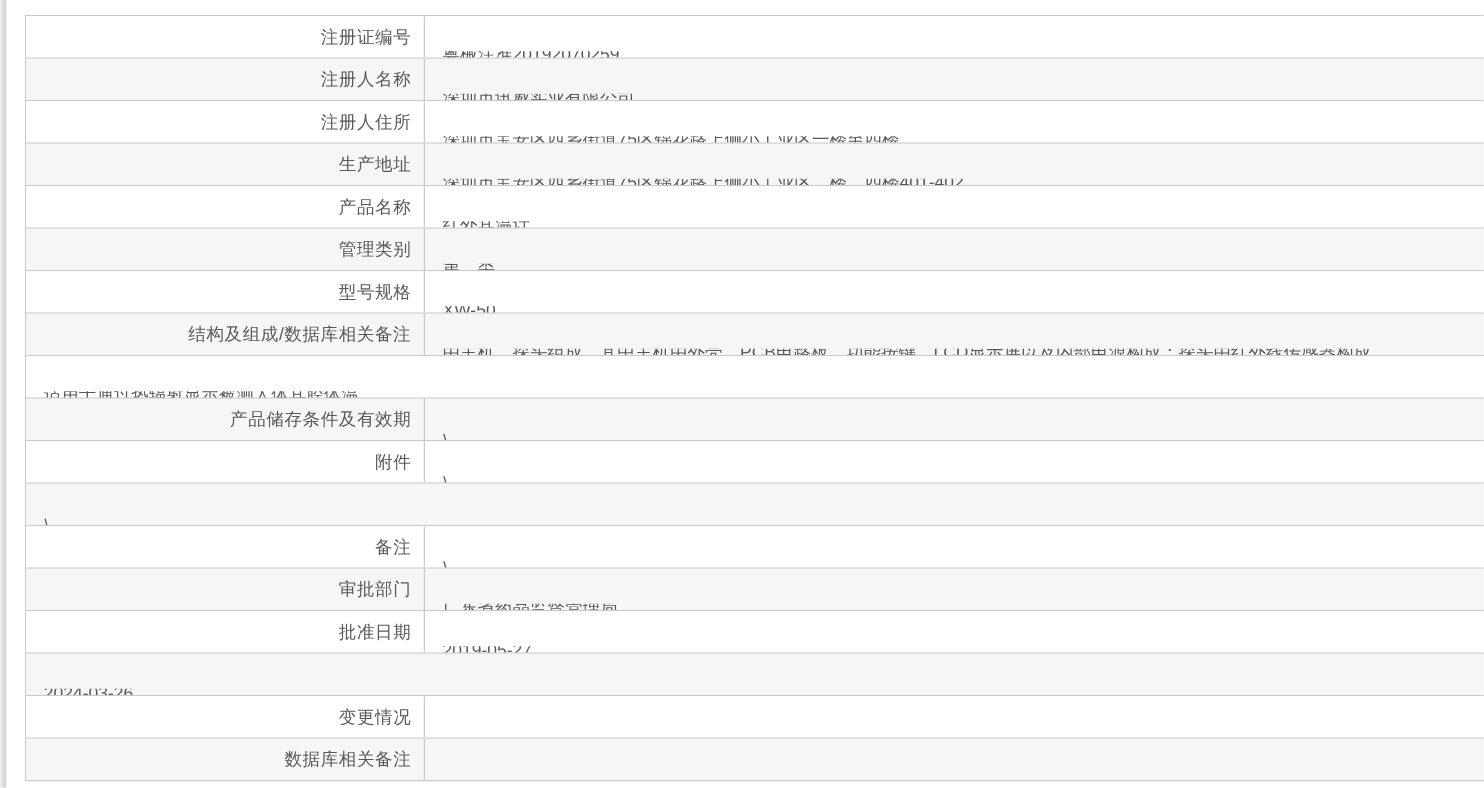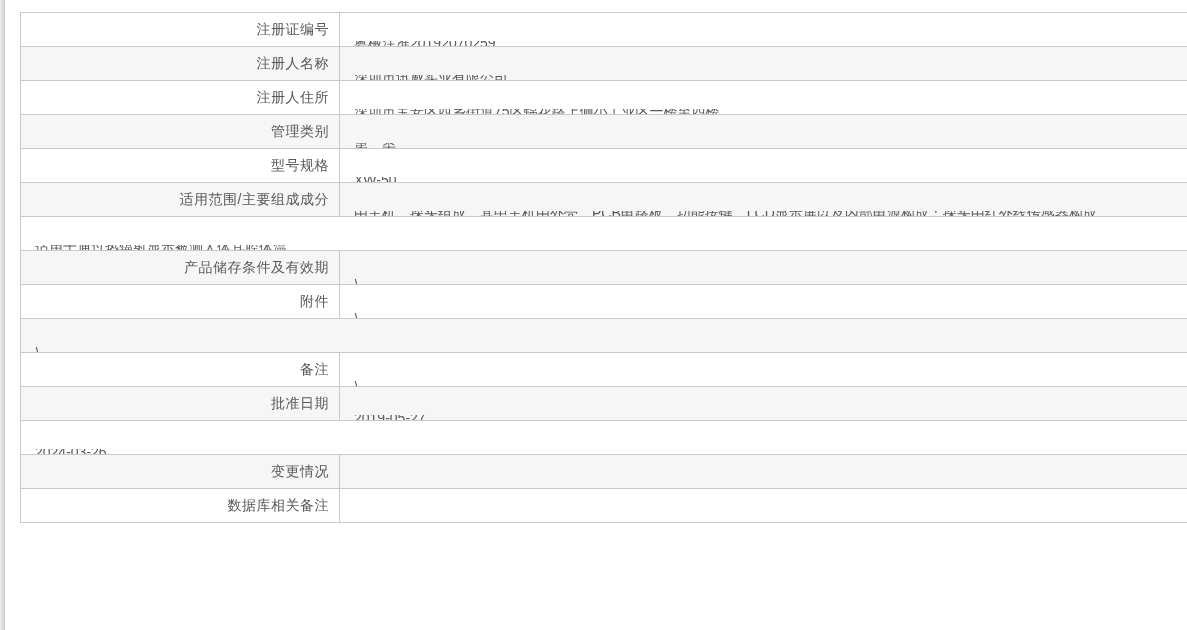--- a/index.html
+++ b/index.html
@@ -70,29 +70,37 @@
   </div>
   <div class="row">
     <div class="label-cell">注册人名称</div>
     <div class="value-cell">深圳市讯威实业有限公司</div>
   </div>
   <div class="row">
     <div class="label-cell">注册人住所</div>
     <div class="value-cell">深圳市宝安区西乡街道75区锦花路上侧小工业区一楼至四楼</div>
   </div>
   <div class="row">
+    <div class="label-cell">生产地址</div>
+    <div class="value-cell">深圳市宝安区西乡街道75区锦花路上侧小工业区二楼、四楼401-402</div>
+  </div>
+  <div class="row">
+    <div class="label-cell">产品名称</div>
+    <div class="value-cell">红外耳温计</div>
+  </div>
+  <div class="row">
     <div class="label-cell">管理类别</div>
     <div class="value-cell">第二类</div>
   </div>
   <div class="row">
     <div class="label-cell">型号规格</div>
     <div class="value-cell">XW-50</div>
   </div>
   <div class="row">
-    <div class="label-cell">适用范围/主要组成成分</div>
+    <div class="label-cell">结构及组成/数据库相关备注</div>
     <div class="value-cell">由主机、探头组成。其中主机由外壳、PCB电路板、功能按键、LCD显示屏以及内部电源构成；探头由红外线传感器构成。</div>
   </div>
   <div class="row">
     <div class="value-cell">适用于通过热辐射显示被测人体耳腔体温。</div>
   </div>
   <div class="row">
     <div class="label-cell">产品储存条件及有效期</div>
     <div class="value-cell">\</div>
   </div>
   <div class="row">
@@ -100,20 +108,24 @@
     <div class="value-cell">\</div>
   </div>
   <div class="row">
     <div class="value-cell">\</div>
   </div>
   <div class="row">
     <div class="label-cell">备注</div>
     <div class="value-cell">\</div>
   </div>
   <div class="row">
+    <div class="label-cell">审批部门</div>
+    <div class="value-cell">广东省药品监督管理局</div>
+  </div>
+  <div class="row">
     <div class="label-cell">批准日期</div>
     <div class="value-cell">2019-05-27</div>
   </div>
   <div class="row">
     <div class="value-cell">2024-03-26</div>
   </div>
   <div class="row">
     <div class="label-cell">变更情况</div>
     <div class="value-cell"></div>
   </div>

